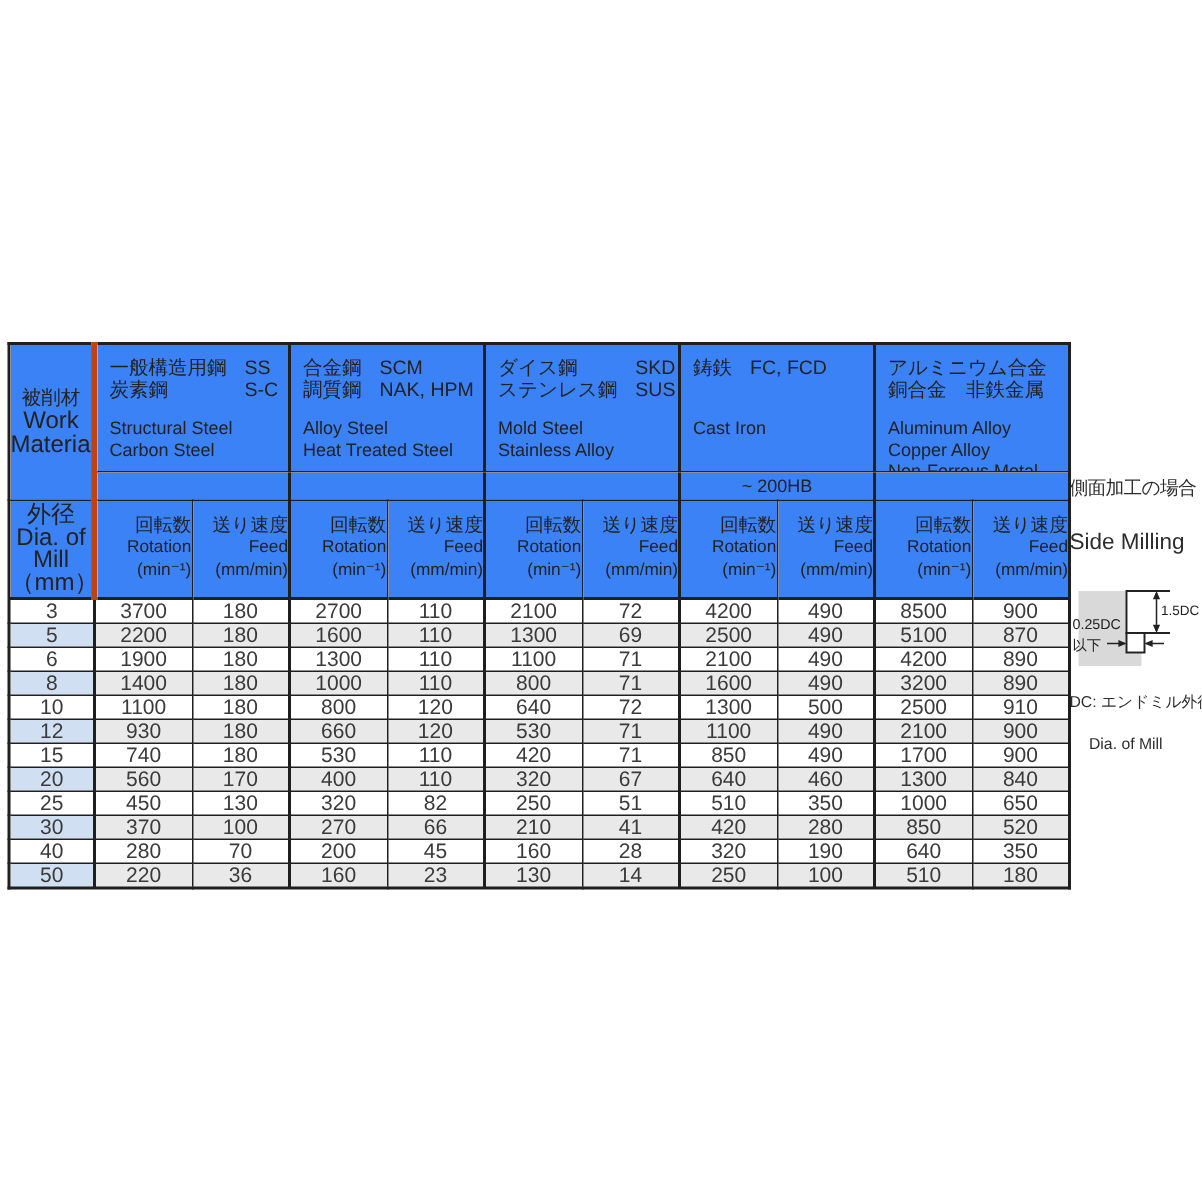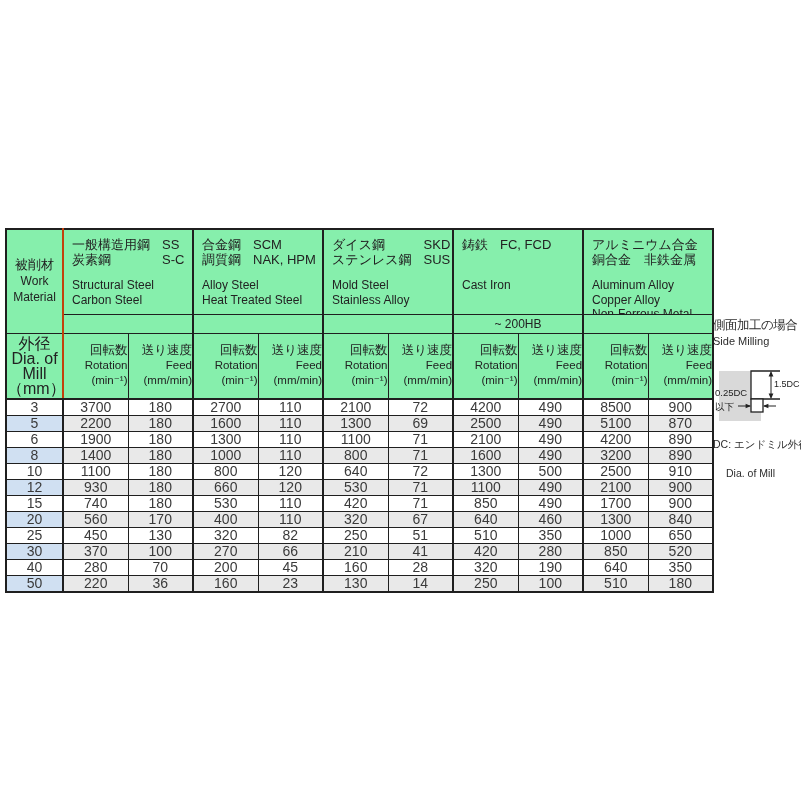--- a/index.html
+++ b/index.html
@@ -1,40 +1,40 @@
 <!DOCTYPE html>
 <html><head>
 <meta charset="utf-8">
 <style>
 *{box-sizing:border-box;margin:0;padding:0}
 html,body{background:#ffffff}
 body{width:801px;height:801px;position:relative;font-family:"Liberation Sans","DejaVu Sans",sans-serif;color:#2d2d2d;overflow:hidden}
 .table-wrap{position:absolute;left:5px;top:228px}
 table{border-collapse:collapse;table-layout:fixed;width:707px;border:2px solid #1f1f1f;background:#fff}
 th,td{border:1px solid #1f1f1f;font-weight:normal;color:#222;overflow:hidden}
-thead th{background:#86efac}
+thead th{background:#3b82f6}
 .gstart{border-left:2px solid #1f1f1f}
-.wm,.dia-h{border-right:2px solid #c2410c}
+.wm,.dia-h{border-right:4px solid #c2410c}
 .wm{text-align:center;font-size:13px;line-height:16px}
-.wm .en{font-size:12px}
+.wm .en{font-size:16px}
 .group-cell{position:relative;vertical-align:top;text-align:left;padding:7px 3px 0 8px}
 .jp-grid{display:grid;grid-template-columns:max-content 1fr;column-gap:12px;font-size:13px;line-height:15px;white-space:nowrap}
 .en-block{position:absolute;left:8px;top:48px;font-size:12px;line-height:14.5px;white-space:nowrap}
 .note-cell{text-align:center;font-size:12px;height:19px}
 .sub-cell{text-align:right;font-size:11.5px;line-height:15px;padding:2px 0;white-space:nowrap}
 .sub-jp{font-size:12.5px}
 .dia-h{text-align:center;font-size:16px;line-height:15px;padding:2px 0}
 thead tr.subheader-row th{border-bottom:2px solid #1f1f1f}
 tbody td{text-align:center;font-size:14px;height:16px;line-height:15px;color:#3a3a3a;background:#fff}
 tbody tr.striped td{background:#e9e9e9}
 tbody td.dia-cell{border-right:2px solid #1f1f1f}
 tbody tr.striped td.dia-cell{background:#d0e0f2}
 .side-panel{position:absolute;left:713px;top:317px;width:88px;color:#2d2d2d}
 .sp-title{font-size:12.5px;font-weight:normal;white-space:nowrap;letter-spacing:-0.5px}
-.sp-sub{font-size:11px;margin-top:1px}
+.sp-sub{font-size:15px;margin-top:19px}
 .sp-svg{display:block;margin-top:12px}
 .sp-note{font-size:10.5px;margin-top:9px;white-space:nowrap}
 .sp-note2{margin-top:15px;padding-left:13px}
 </style>
 </head>
 <body>
 
 <div class="table-wrap">
   <table>
     <colgroup>

